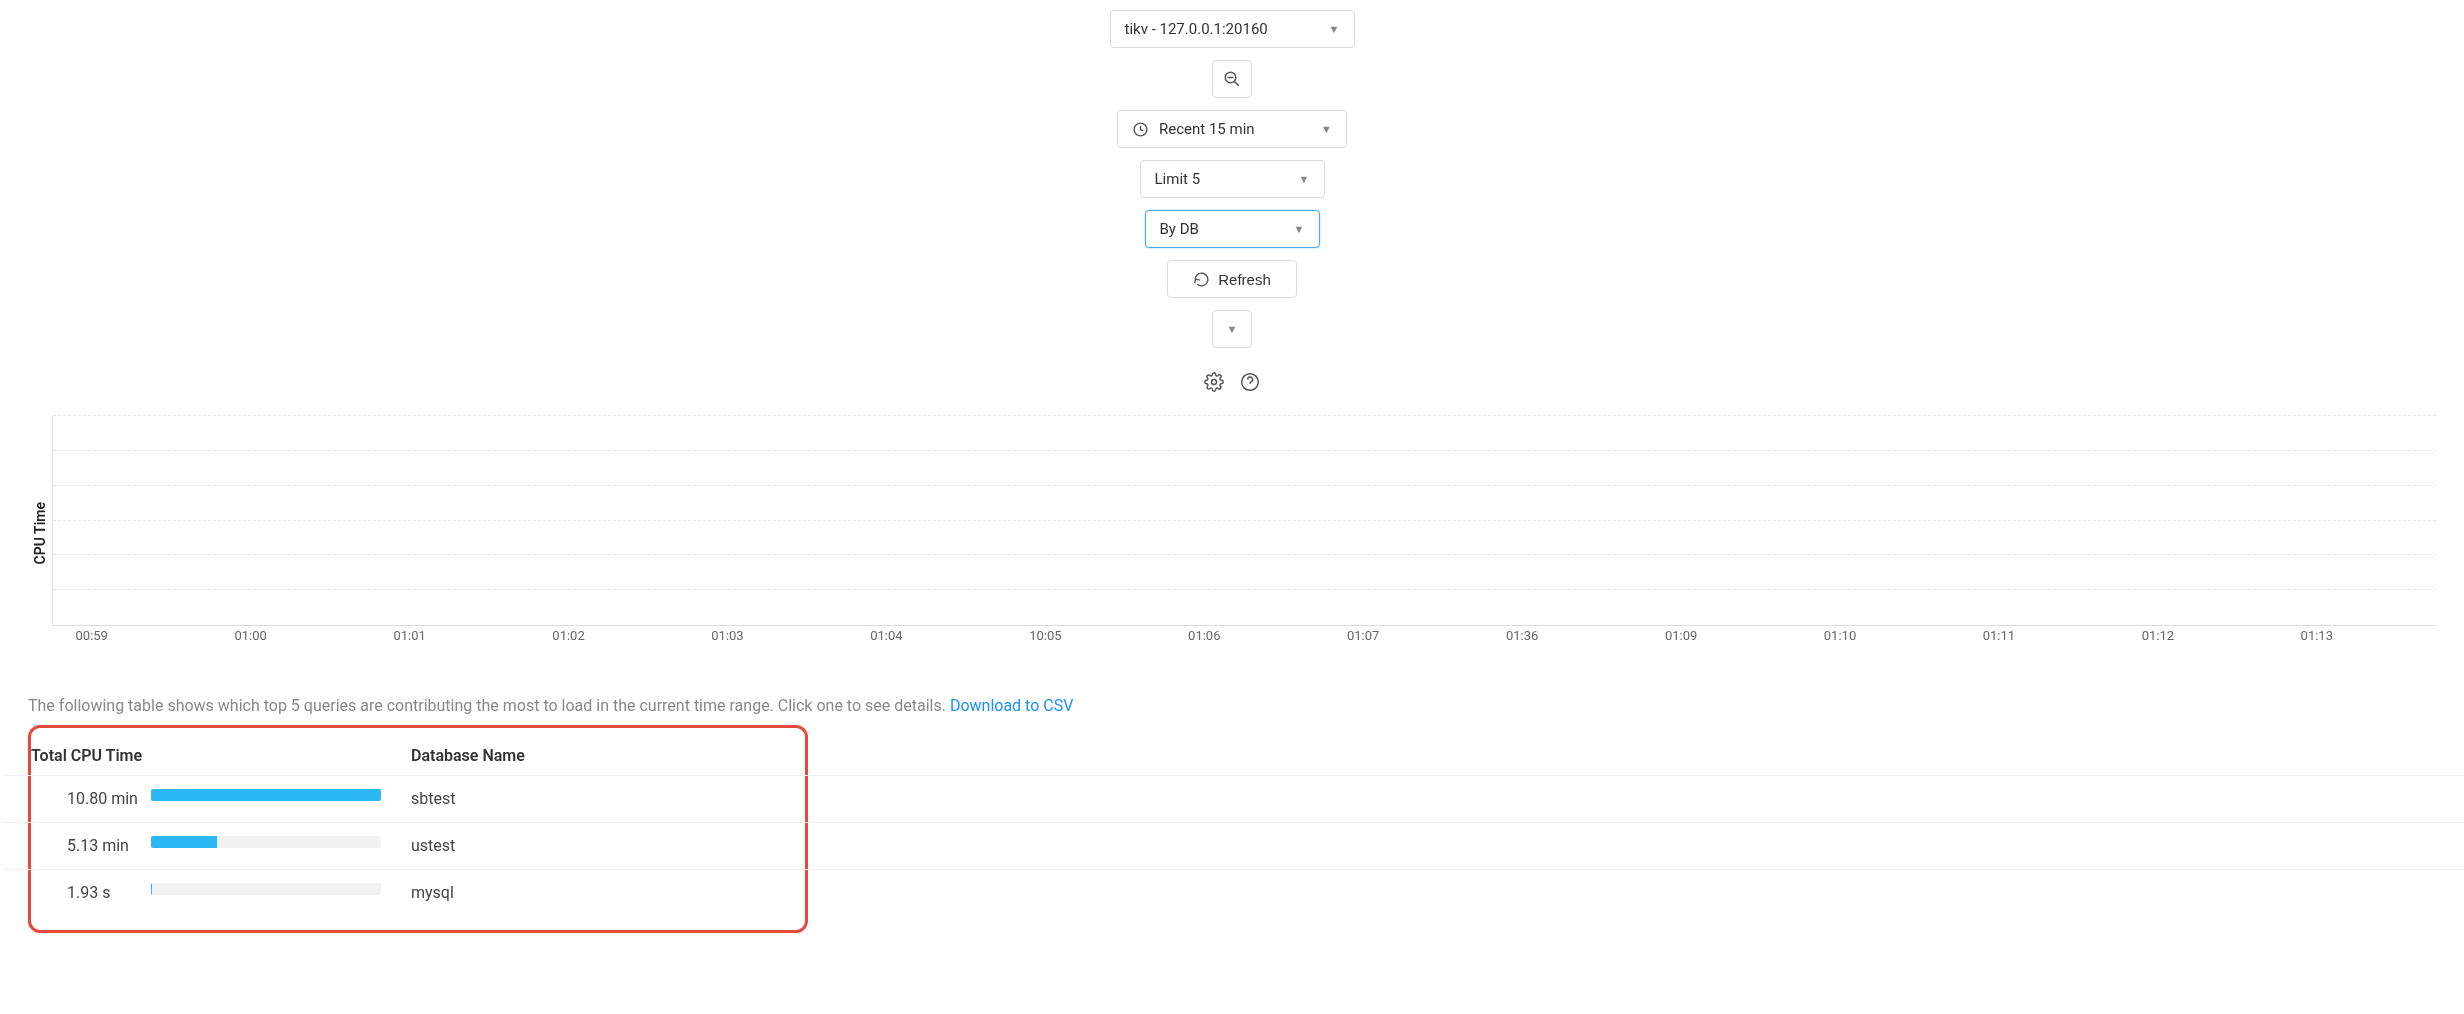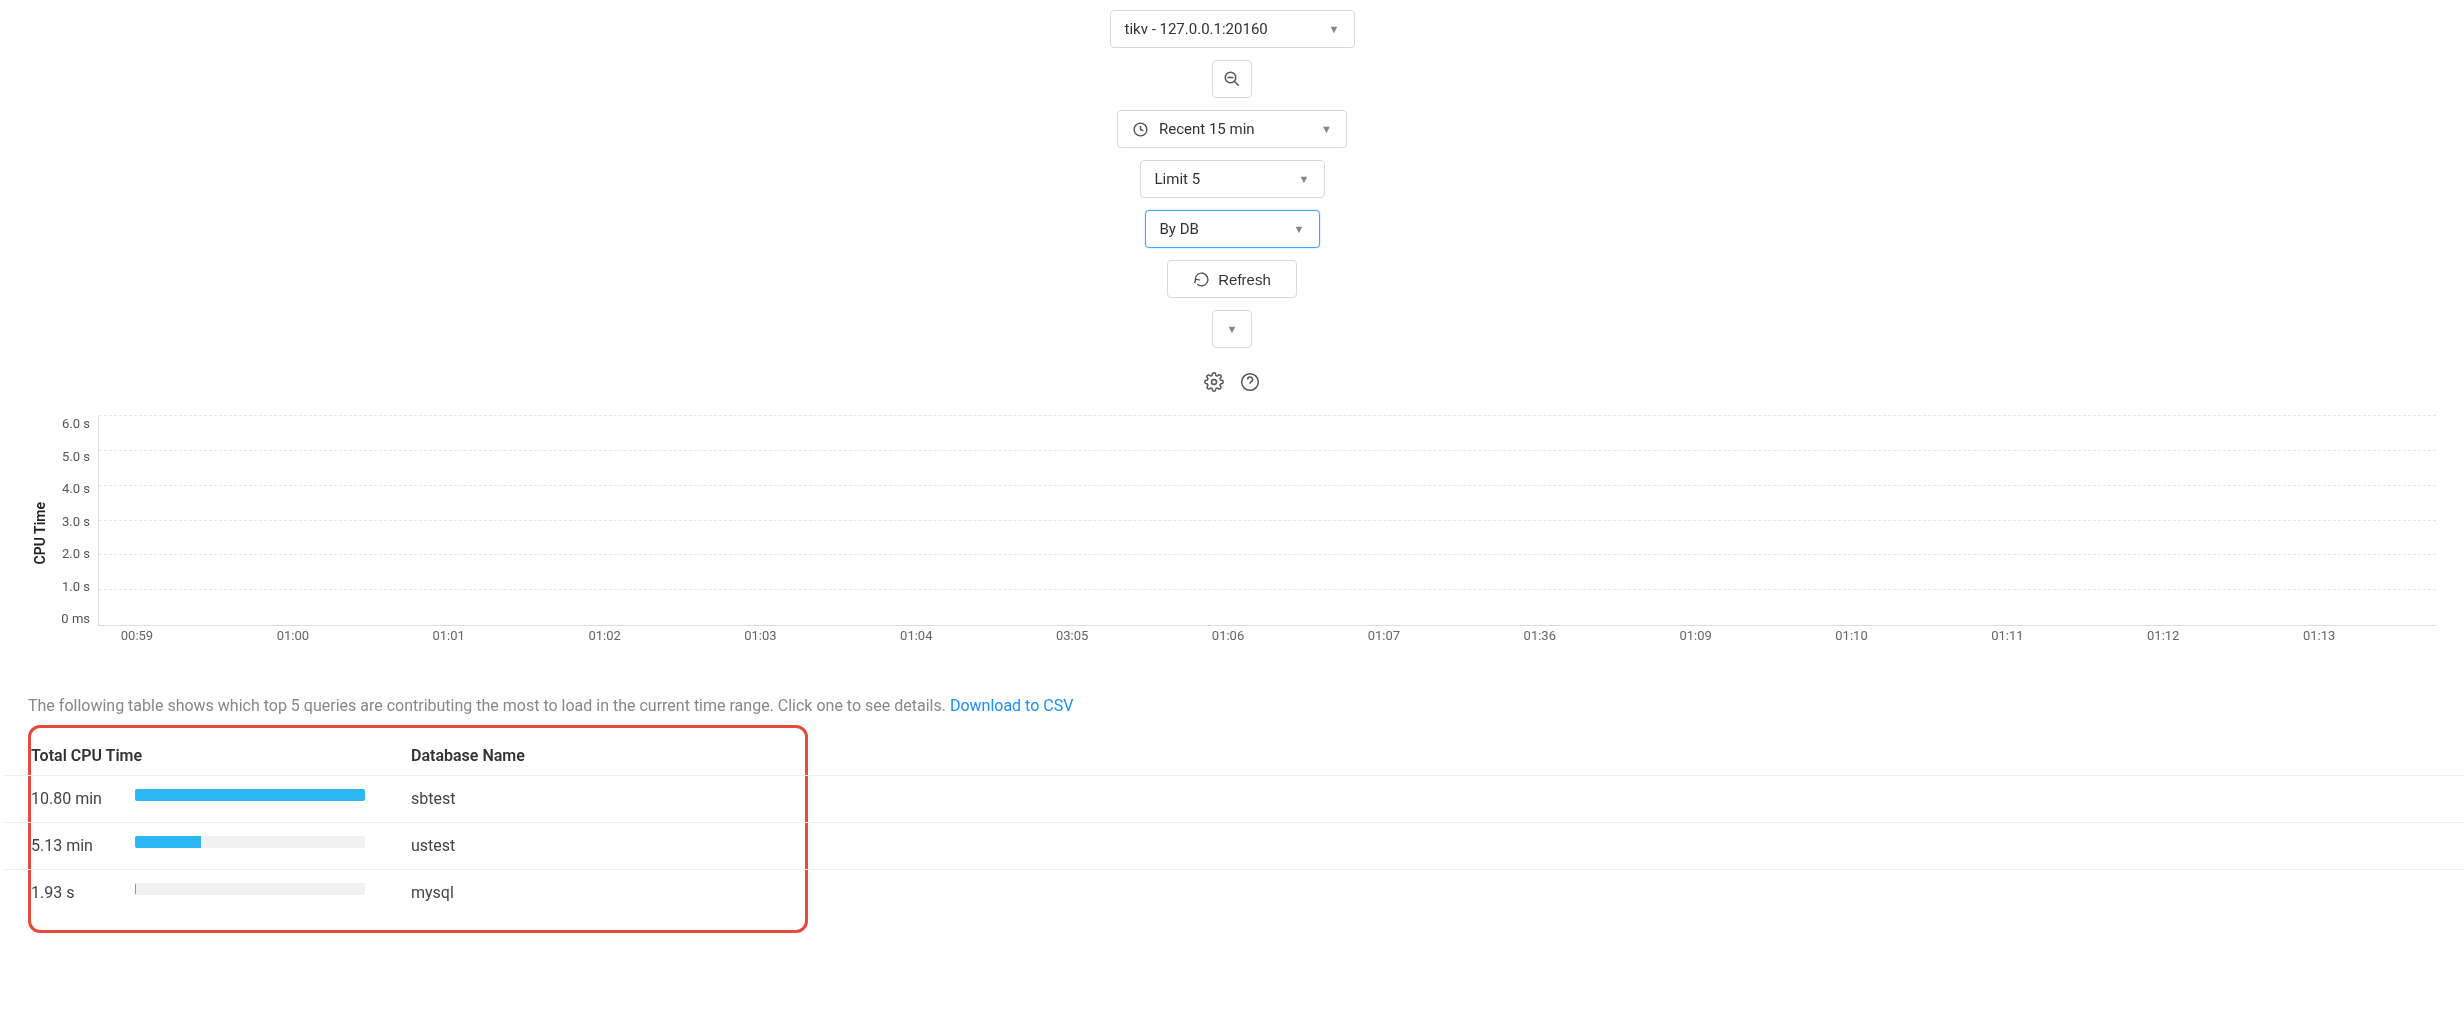--- a/index.html
+++ b/index.html
@@ -41,21 +41,21 @@
   .seg.s2 { background:#e66a84; }
   .x-axis { height:22px; position:relative; margin-top:2px; }
   .xtick { position:absolute; top:0; transform:translateX(-50%); font-size:13px; color:#666; white-space:nowrap; }
 
   
   .desc { margin-top:46px; font-size:16px; color:#888; }
   .desc a { color:#1890ff; text-decoration:none; }
   .table-highlight { margin-top:10px; border:3px solid #e64a3b; border-radius:12px; padding:8px 24px 14px 0; width:780px; position:relative; }
   .thead { display:flex; font-weight:600; font-size:16px; padding:10px 0 10px 0; }
   .col-time { width:350px; display:flex; }
-  .col-time .val { width:100px; }
+  .col-time .val { width:100px;margin-left:36px; }
   .col-time .barwrap { flex:0 0 230px; height:12px; background:#f1f1f1; border-radius:2px; overflow:hidden; margin-left:4px; }
   .col-time .barfill { height:100%; background:#2db7f5; }
   .col-name { flex:1; padding-left:30px; }
   .trow { display:flex; font-size:16px; padding:14px 0 14px 0; color:#444; }
   .full-row-border { position:absolute; left:-28px; right:-9999px; height:0; border-top:1px solid #f0f0f0; }
   .rows-outer { position:relative; }
 </style>
 </head>
 <body>
 
@@ -126,31 +126,20 @@
           <line x1="12" y1="17" x2="12" y2="17.01"></line>
       </svg>
     </span>
   </div>
 </div>
 
 <div class="chart-wrap">
   <div class="ylabel-wrap">
       <div class="ylabel">CPU Time</div>
     </div>
-  <div>
-    <div class="y-axis" id="y-axis">
-        <div>6.0 s</div>
-        <div>5.0 s</div>
-        <div>4.0 s</div>
-        <div>3.0 s</div>
-        <div>2.0 s</div>
-        <div>1.0 s</div>
-        <div>0 ms</div>
-      </div>
-  </div>
   <div class="plot-area">
     <div class="plot">
       <div class="gridlines" id="gridlines">
           <div style="bottom: 16.6667%;"></div>
           <div style="bottom: 33.3333%;"></div>
           <div style="bottom: 50%;"></div>
           <div style="bottom: 66.6667%;"></div>
           <div style="bottom: 83.3333%;"></div>
           <div style="bottom: 100%;"></div>
         </div>
@@ -613,21 +602,21 @@
           </div>
         </div>
     </div>
     <div class="x-axis" id="x-axis">
         <div class="xtick" style="left: 1.66667%;">00:59</div>
         <div class="xtick" style="left: 8.33333%;">01:00</div>
         <div class="xtick" style="left: 15%;">01:01</div>
         <div class="xtick" style="left: 21.6667%;">01:02</div>
         <div class="xtick" style="left: 28.3333%;">01:03</div>
         <div class="xtick" style="left: 35%;">01:04</div>
-        <div class="xtick" style="left: 41.6667%;">03:05</div>
+        <div class="xtick" style="left: 41.6667%;">10:05</div>
         <div class="xtick" style="left: 48.3333%;">01:06</div>
         <div class="xtick" style="left: 55%;">01:07</div>
         <div class="xtick" style="left: 61.6667%;">01:36</div>
         <div class="xtick" style="left: 68.3333%;">01:09</div>
         <div class="xtick" style="left: 75%;">01:10</div>
         <div class="xtick" style="left: 81.6667%;">01:11</div>
         <div class="xtick" style="left: 88.3333%;">01:12</div>
         <div class="xtick" style="left: 95%;">01:13</div>
       </div>
   </div>

